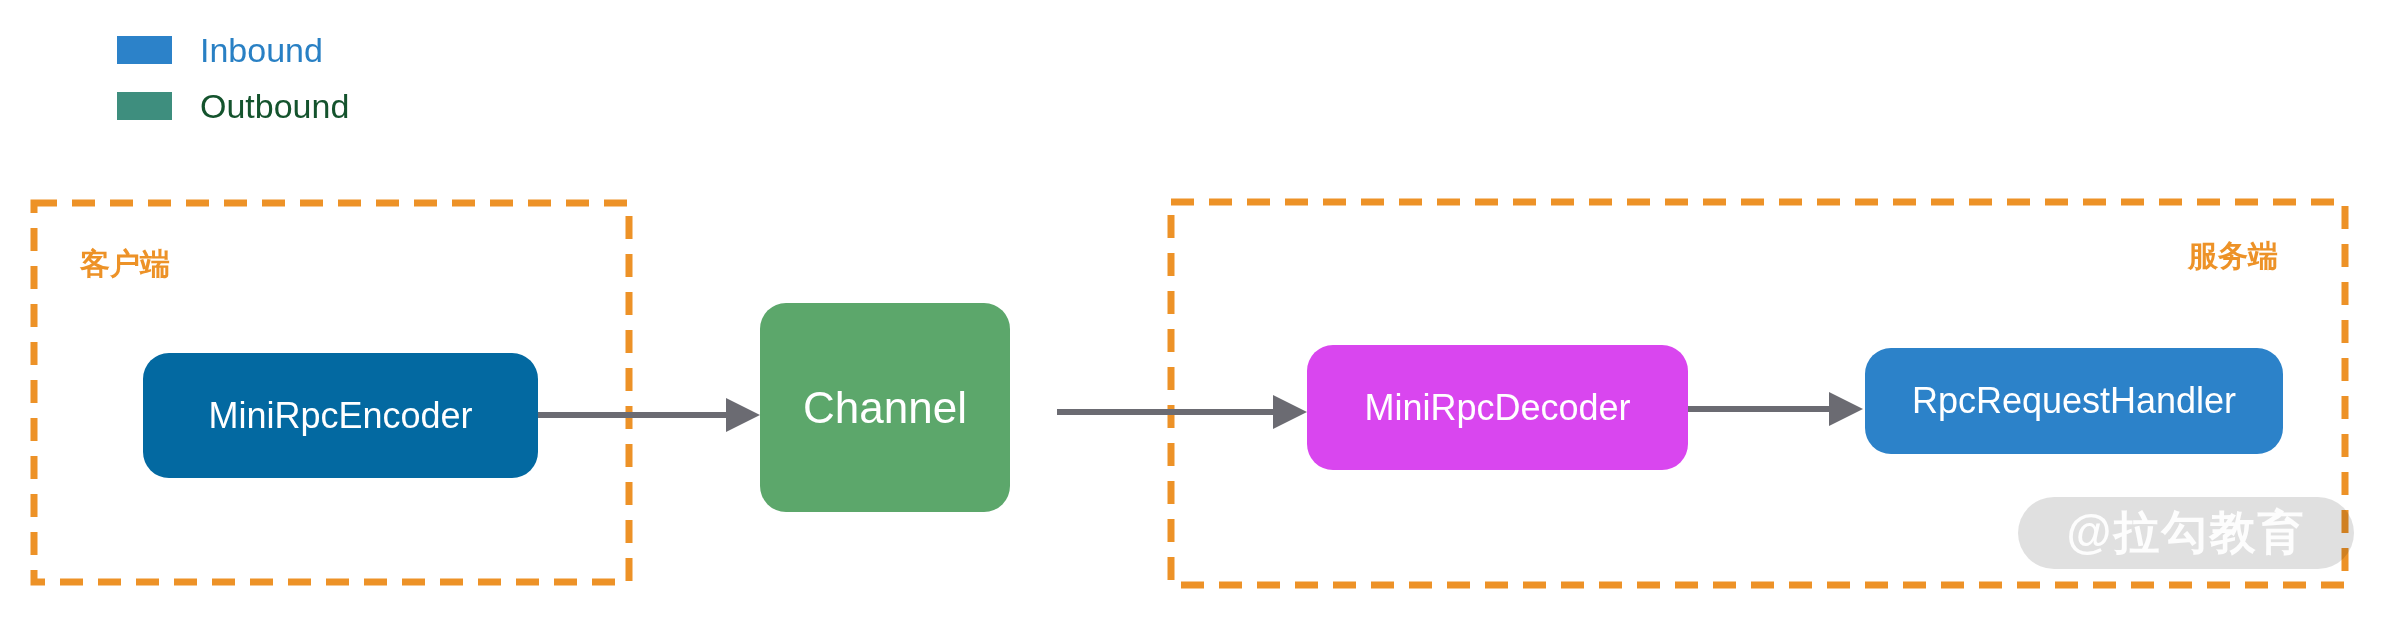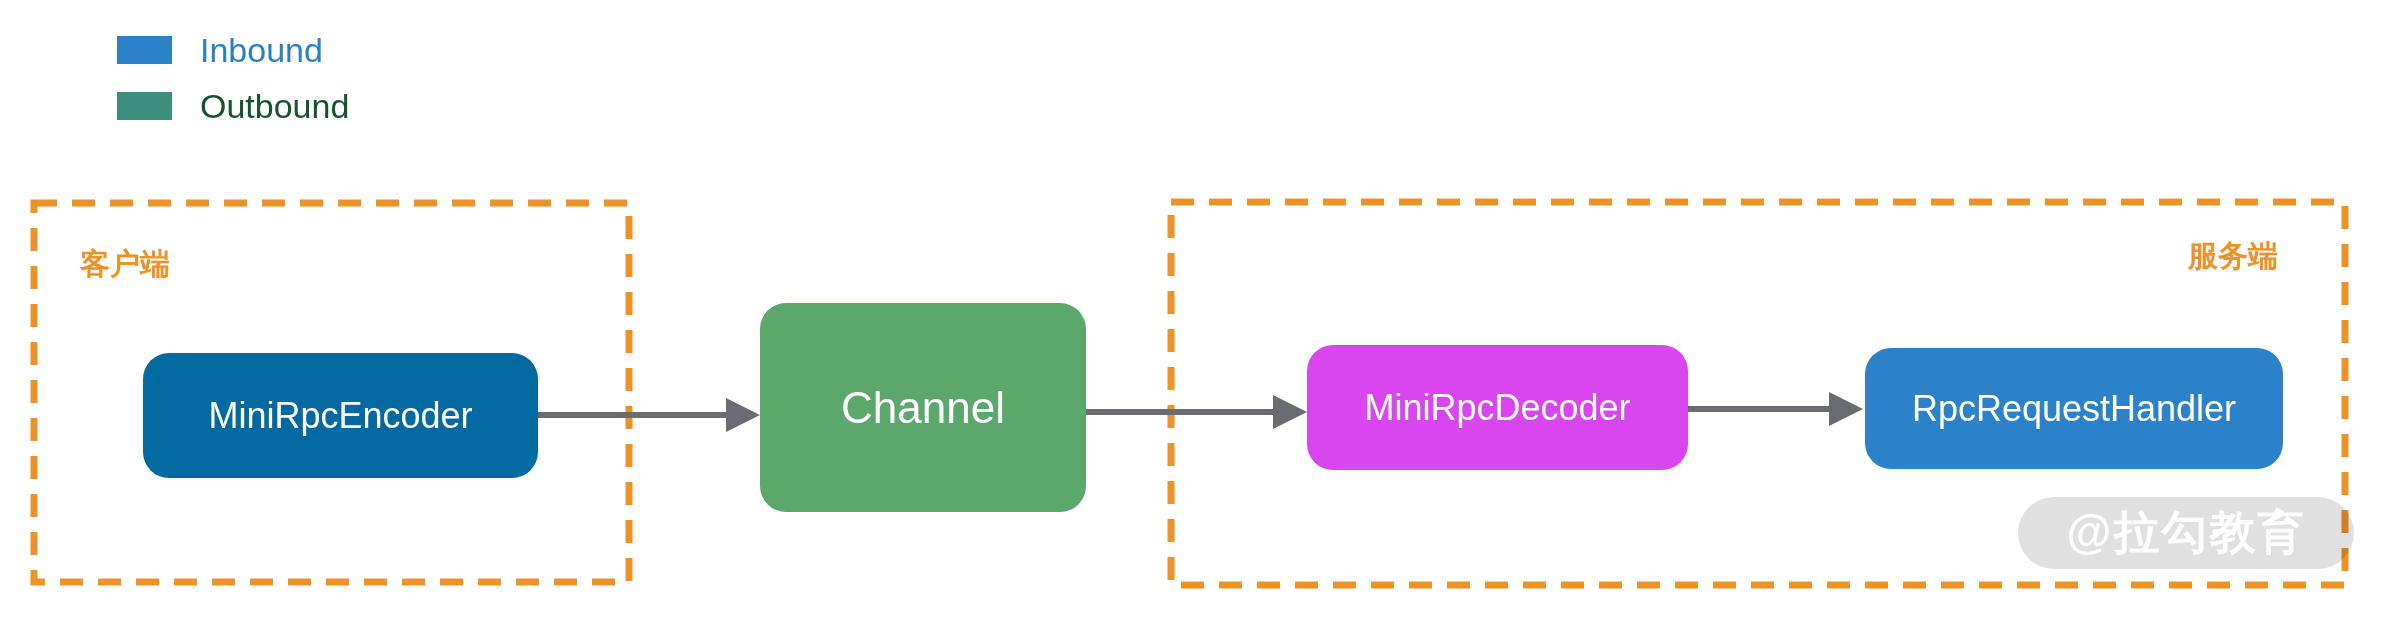--- a/index.html
+++ b/index.html
@@ -45,23 +45,23 @@
   
   .node{
     position:absolute;
     display:flex;align-items:center;justify-content:center;
     color:#ffffff;
     border-radius:26px;
     font-size:36px;font-weight:500;
     white-space:nowrap;
   }
   .node-encoder{left:115px;top:353px;width:395px;height:125px;background:#0369a1;margin-left:28px;}
-  .node-channel{left:760px;top:303px;width:326px;height:209px;background:#5CA76B;font-size:44px;}
+  .node-channel{left:760px;top:303px;width:250px;height:209px;background:#5CA76B;font-size:44px;}
   .node-decoder{left:1307px;top:345px;width:381px;height:125px;background:#d946ef;}
-  .node-handler{left:1865px;top:348px;width:418px;height:121px;background:#2C82C9;}
+  .node-handler{left:1865px;top:348px;width:418px;height:106px;background:#2C82C9;}
 
   
   .watermark{
     position:absolute;
     left:2018px;top:497px;width:336px;height:72px;
     border-radius:44px;
     background:rgba(0,0,0,0.12);
     display:flex;align-items:center;justify-content:center;
     color:rgba(255,255,255,0.92);
     font-size:46px;font-weight:600;letter-spacing:2px;

